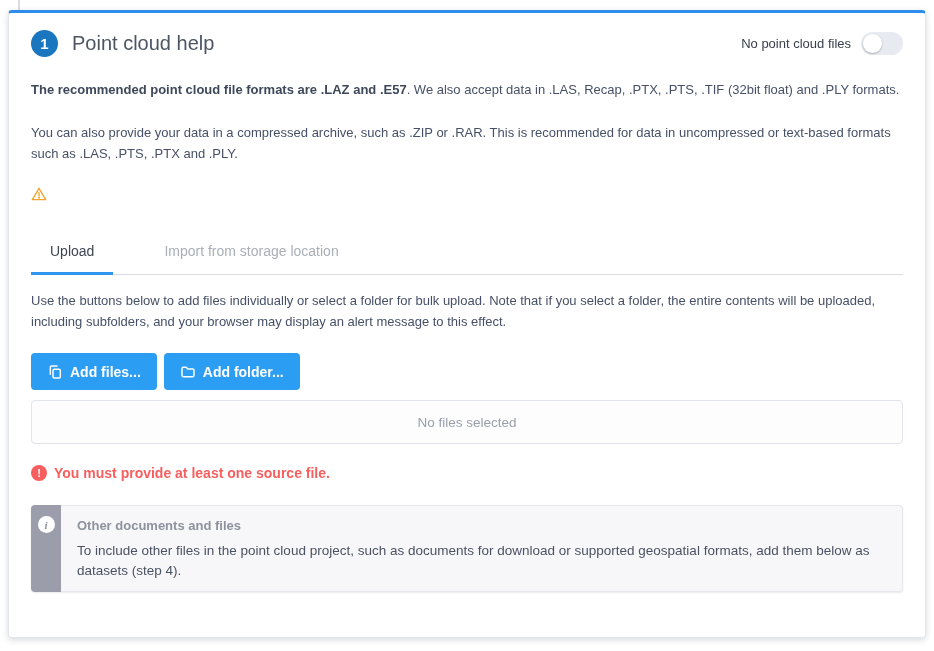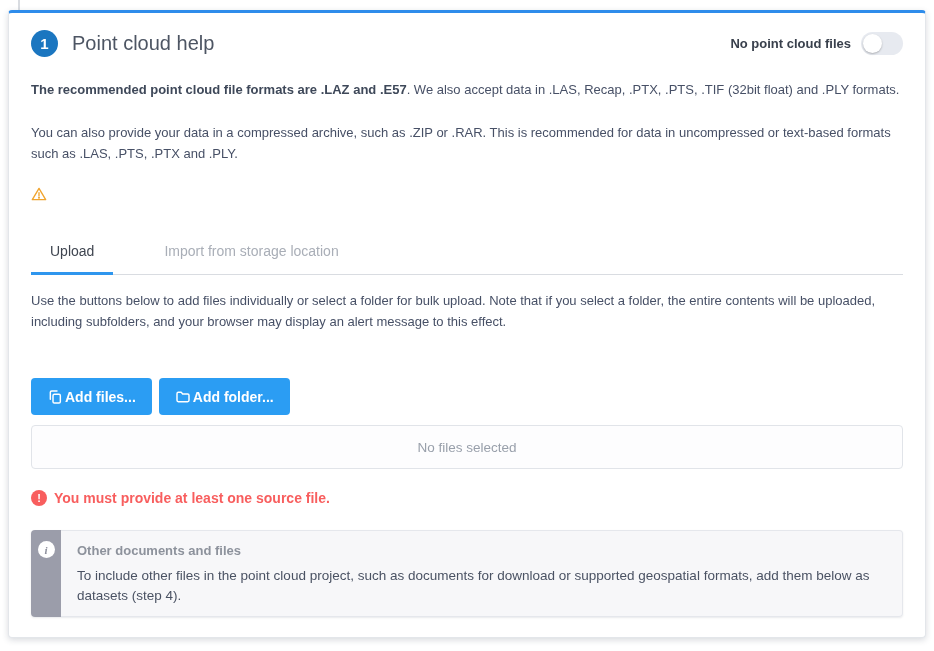--- a/index.html
+++ b/index.html
@@ -27,21 +27,21 @@
   .card-header { display: flex; align-items: center; justify-content: space-between; margin-bottom: 22px; }
   .header-left { display: flex; align-items: center; gap: 14px; }
   .step-badge {
     width: 27px; height: 27px; border-radius: 50%;
     background: #1b76c0; color: #ffffff;
     font-size: 15px; font-weight: bold;
     display: flex; align-items: center; justify-content: center;
   }
   .title { font-size: 20px; font-weight: 400; color: #4d5563; }
   .header-right { display: flex; align-items: center; gap: 10px; }
-  .toggle-label { font-size: 13px; font-weight: bold; color: #39404c; }
+  .toggle-label { font-size: 13px; font-weight: normal; color: #39404c; }
   .toggle {
     width: 42px; height: 23px; border-radius: 12px;
     background: #e7eaf0; position: relative; cursor: pointer;
   }
   .toggle .knob {
     position: absolute; left: 2px; top: 2px;
     width: 19px; height: 19px; border-radius: 50%;
     background: #ffffff; box-shadow: 0 1px 2px rgba(0,0,0,0.25);
   }
 
@@ -61,24 +61,24 @@
   .tabs { display: flex; border-bottom: 1px solid #d9dce1; margin-bottom: 15px; gap: 32px; }
   .tab {
     font-size: 14px; color: #a9aeb7; padding: 8px 19px 13px 19px; cursor: pointer;
     border-bottom: 3px solid transparent; margin-bottom: -1px;
   }
   .tab.active { color: #3f4550; border-bottom-color: #2e96ee; }
 
   
   .btn-row { display: flex; gap: 7px; margin-bottom: 10px; margin-top: -1px; }
   .btn {
-    display: inline-flex; align-items: center; gap: 2px;
+    display: inline-flex; align-items: center; gap: 7px;
     background: #2b9df3; color: #ffffff; border: none; border-radius: 4px;
     font-family: "Liberation Sans", sans-serif;
-    font-size: 14px; font-weight: bold; padding: 0 16px; height: 37px; cursor: pointer; margin-top: 25px;
+    font-size: 14px; font-weight: bold; padding: 0 16px; height: 37px; cursor: pointer;
   }
   .btn-icon { display: inline-flex; width: 16px; height: 16px; }
 
   
   .dropzone {
     height: 44px; border: 1px solid #e1e4e9; border-radius: 4px; background: #fdfdfe;
     display: flex; align-items: center; justify-content: center; margin-bottom: 21px;
   }
   .dropzone span { font-size: 13.5px; color: #99a0ab; }
 

